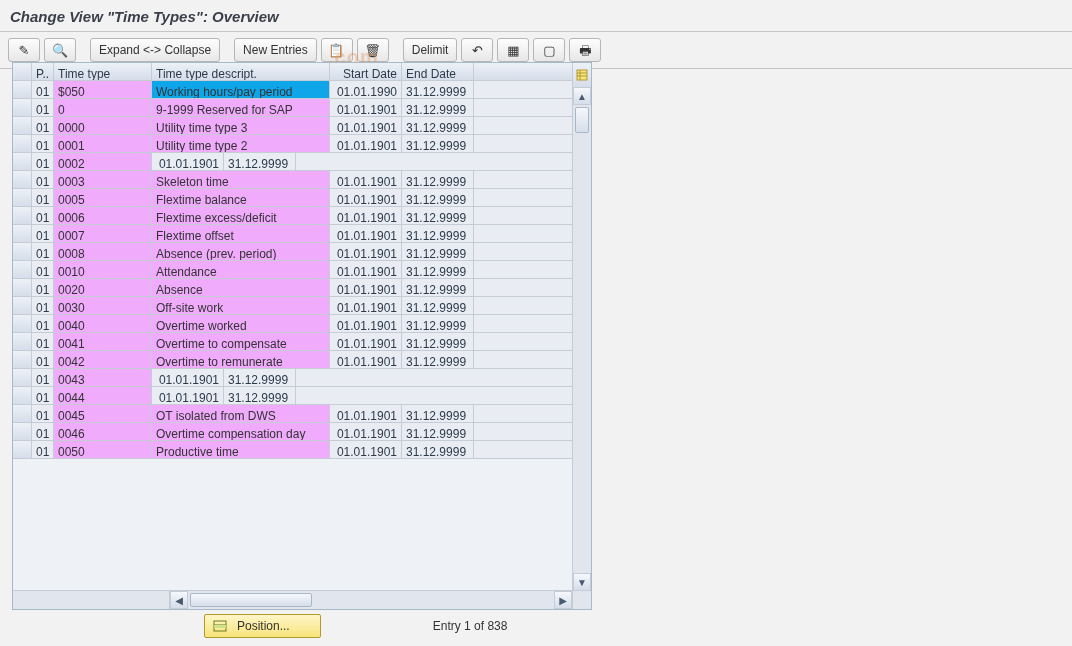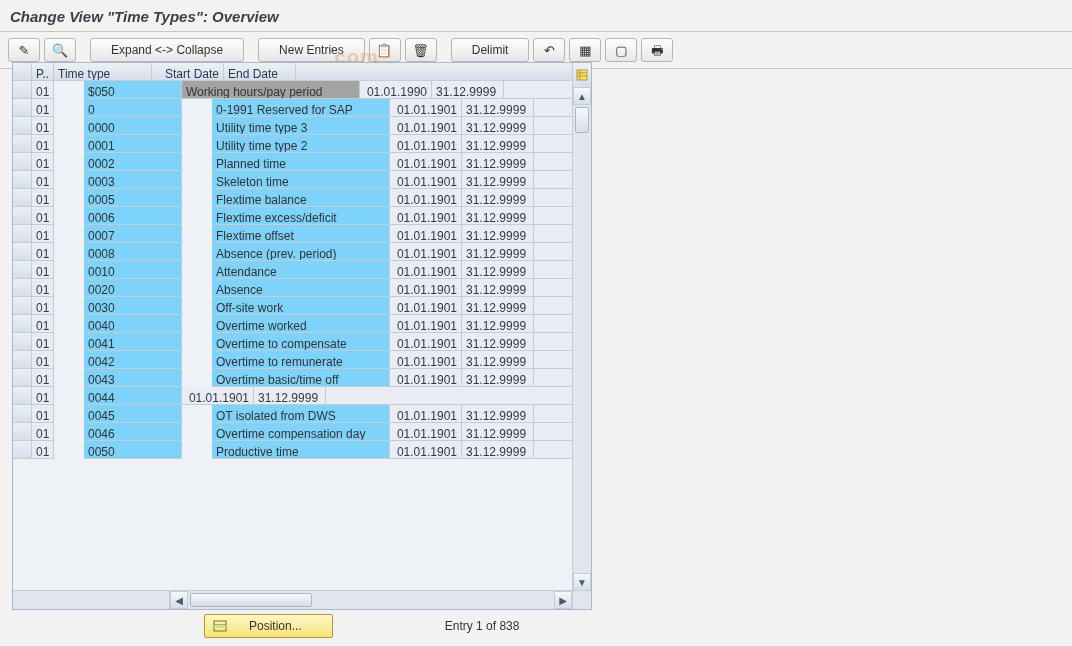--- a/index.html
+++ b/index.html
@@ -38,21 +38,21 @@
     height: 22px;
     padding: 0 4px;
     background: linear-gradient(#fdfdfd, #e7e7e7);
     border: 1px solid #b6b6b6;
     border-radius: 3px;
     cursor: pointer;
     font-size: 12px;
     color: #333;
     line-height: 1;
   }
-  .tool-btn.text { padding: 0 20px; }
+  .tool-btn.text { padding: 0 8px; }
   .tool-btn .glyph { font-size: 13px; }
   .tool-sep { width: 6px; }
 
   .content-wrap {
     position: absolute;
     top: 62px;
     left: 12px;
     width: 578px;
     border: 1px solid #a9b8c8;
     background: #eef2f7;
@@ -85,23 +85,23 @@
     border-bottom: 1px solid #c5ccd5;
     cursor: pointer;
   }
   .c-ps   { width: 22px;  flex: 0 0 22px; }
   .c-tt   { width: 98px;  flex: 0 0 98px; }
   .c-desc { width: 178px; flex: 0 0 178px; }
   .c-sd   { width: 72px;  flex: 0 0 72px; text-align: right; }
   .c-ed   { width: 72px;  flex: 0 0 72px; }
   .c-pad  { flex: 1 1 auto; }
 
-  .dcell.light { background: #7dd3fc; margin-left: 30px; }
+  .dcell.light { background: #f0abfc; }
   .dcell.grey  { background: #e9edf3; color: #2c3a4a; }
-  .dcell.sel   { background: #a3a3a3; }
+  .dcell.sel   { background: #0ea5e9; }
 
   .table-body {
     max-height: 506px; 
   }
 
   .corner-btn {
     position: absolute;
     top: 0;
     right: 0;
     width: 18px;
@@ -173,21 +173,21 @@
     left: 12px;
     top: 614px;
     width: 578px;
     display: flex;
     align-items: center;
   }
   .position-btn {
     margin-left: 192px;
     display:inline-flex;
     align-items:center;
-    gap:22px;
+    gap:10px;
     height: 22px;
     padding: 0 30px 0 8px;
     background: linear-gradient(#fff6c9, #f7e47a);
     border: 1px solid #b09a2e;
     border-radius: 2px;
     cursor: pointer;
     color: #333;
   }
   .position-btn .picon{
     width:14px;height:14px;
@@ -252,40 +252,41 @@
     </div>
 </div>
 
 <div class="watermark">.com</div>
 
 <div class="content-wrap" style="height: 546px;">
   <div class="table-hdr">
     <div class="rowsel"></div>
     <div class="hcell c-ps">P..</div>
     <div class="hcell c-tt">Time type</div>
+    <div class="hcell c-desc">Time type descript.</div>
     <div class="hcell c-sd">Start Date</div>
     <div class="hcell c-ed">End Date</div>
     <div class="hcell c-pad"></div>
   </div>
 
   <div class="table-body" id="table-body">
       <div class="table-row">
         <div class="rowsel"></div>
         <div class="dcell c-ps grey">01</div>
         <div class="dcell c-tt light">$050</div>
         <div class="dcell c-desc sel">Working hours/pay period</div>
         <div class="dcell c-sd grey">01.01.1990</div>
         <div class="dcell c-ed grey">31.12.9999</div>
         <div class="dcell c-pad grey"></div>
       </div>
       <div class="table-row">
         <div class="rowsel"></div>
         <div class="dcell c-ps grey">01</div>
         <div class="dcell c-tt light">0</div>
-        <div class="dcell c-desc light">0-1991 Reserved for SAP</div>
+        <div class="dcell c-desc light">9-1999 Reserved for SAP</div>
         <div class="dcell c-sd grey">01.01.1901</div>
         <div class="dcell c-ed grey">31.12.9999</div>
         <div class="dcell c-pad grey"></div>
       </div>
       <div class="table-row">
         <div class="rowsel"></div>
         <div class="dcell c-ps grey">01</div>
         <div class="dcell c-tt light">0000</div>
         <div class="dcell c-desc light">Utility time type 3</div>
         <div class="dcell c-sd grey">01.01.1901</div>
@@ -298,21 +299,20 @@
         <div class="dcell c-tt light">0001</div>
         <div class="dcell c-desc light">Utility time type 2</div>
         <div class="dcell c-sd grey">01.01.1901</div>
         <div class="dcell c-ed grey">31.12.9999</div>
         <div class="dcell c-pad grey"></div>
       </div>
       <div class="table-row">
         <div class="rowsel"></div>
         <div class="dcell c-ps grey">01</div>
         <div class="dcell c-tt light">0002</div>
-        <div class="dcell c-desc light">Planned time</div>
         <div class="dcell c-sd grey">01.01.1901</div>
         <div class="dcell c-ed grey">31.12.9999</div>
         <div class="dcell c-pad grey"></div>
       </div>
       <div class="table-row">
         <div class="rowsel"></div>
         <div class="dcell c-ps grey">01</div>
         <div class="dcell c-tt light">0003</div>
         <div class="dcell c-desc light">Skeleton time</div>
         <div class="dcell c-sd grey">01.01.1901</div>
@@ -406,21 +406,20 @@
         <div class="dcell c-tt light">0042</div>
         <div class="dcell c-desc light">Overtime to remunerate</div>
         <div class="dcell c-sd grey">01.01.1901</div>
         <div class="dcell c-ed grey">31.12.9999</div>
         <div class="dcell c-pad grey"></div>
       </div>
       <div class="table-row">
         <div class="rowsel"></div>
         <div class="dcell c-ps grey">01</div>
         <div class="dcell c-tt light">0043</div>
-        <div class="dcell c-desc light">Overtime basic/time off</div>
         <div class="dcell c-sd grey">01.01.1901</div>
         <div class="dcell c-ed grey">31.12.9999</div>
         <div class="dcell c-pad grey"></div>
       </div>
       <div class="table-row">
         <div class="rowsel"></div>
         <div class="dcell c-ps grey">01</div>
         <div class="dcell c-tt light">0044</div>
         <div class="dcell c-sd grey">01.01.1901</div>
         <div class="dcell c-ed grey">31.12.9999</div>

